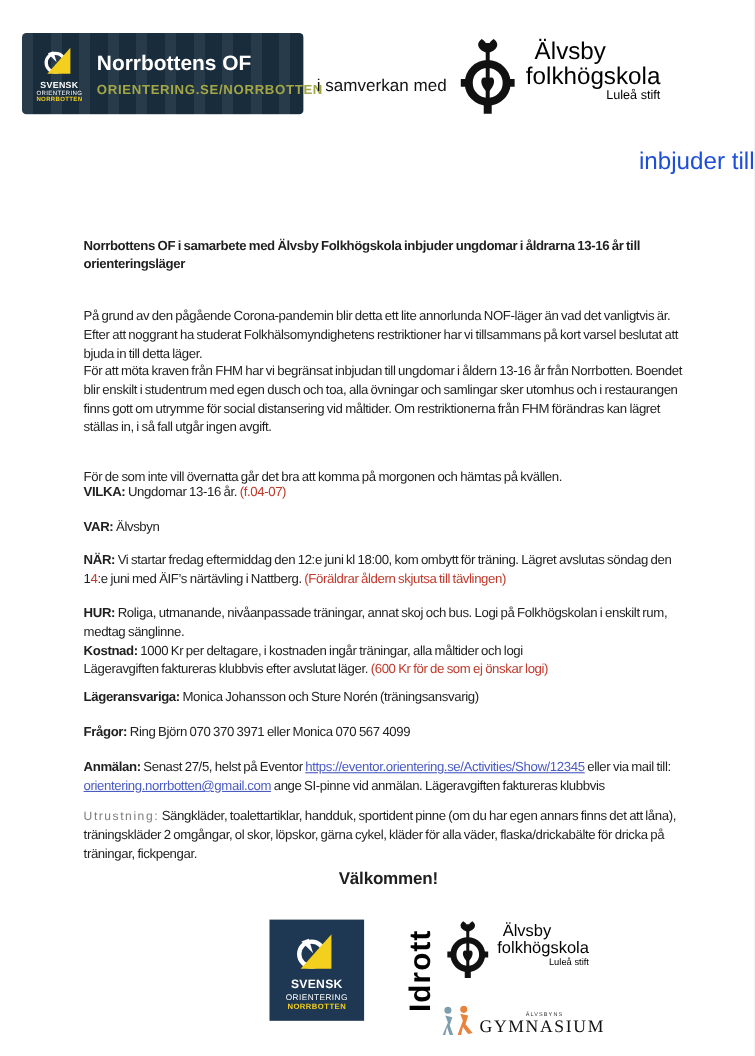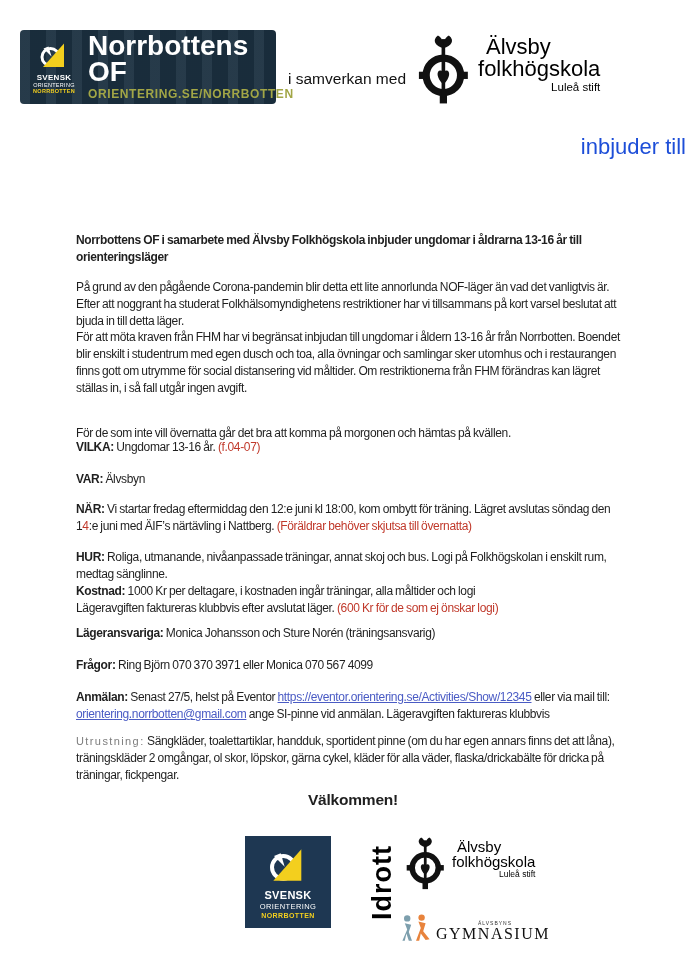--- a/index.html
+++ b/index.html
@@ -11,41 +11,41 @@
   .nof-banner{width:256px;height:74px;border-radius:4px;box-sizing:border-box;
       background:#1b3040;
       background-image:repeating-linear-gradient(90deg,rgba(255,255,255,0.05) 0 10px,rgba(0,0,0,0.08) 10px 26px);
       display:flex;align-items:center;padding:5px 8px;}
   .nof-badge{width:52px;height:62px;display:flex;flex-direction:column;align-items:center;justify-content:center;flex:0 0 auto;}
   .nof-badge svg{width:32px;height:30px;}
   .badge-l1{color:#fff;font-weight:bold;font-size:8px;letter-spacing:.3px;margin-top:2px;}
   .badge-l2{color:#fff;font-size:5.5px;letter-spacing:.3px;}
   .badge-l3{color:#f3cf1e;font-weight:bold;font-size:5.5px;letter-spacing:.3px;}
   .nof-textcol{margin-left:8px;}
-  .nof-title{color:#fff;font-weight:bold;font-size:28px;line-height:26px;}
+  .nof-title{color:#fff;font-weight:bold;font-size:19px;line-height:26px;}
   .nof-sub{color:#a2a646;font-weight:bold;font-size:12px;letter-spacing:.6px;margin-top:2px;}
   .connector{margin:40px 0 0 12px;font-size:15.5px;color:#111;white-space:nowrap;}
   .alvsby{display:flex;margin-left:12px;margin-top:2px;}
   .alvsby svg{width:58px;height:74px;}
   .alvsby-text{margin-left:2px;margin-top:4px;line-height:1.02;color:#000;}
   .alvsby-l1{font-size:22px;padding-left:8px;}
   .alvsby-l2{font-size:22px;}
   .alvsby-l3{font-size:11.5px;text-align:right;margin-top:1px;}
 
   
   .t1{position:absolute;top:134px;left:0;right:0;text-align:right;font-size:22px;color:#1d4ed8;}
   .t2{position:absolute;top:160px;left:0;right:0;text-align:center;font-size:21px;letter-spacing:-0.3px;color:#1a1a1a;}
 
   
   .blk{position:absolute;left:76px;right:56px;font-size:12px;line-height:17px;
        letter-spacing:-0.35px;word-spacing:-0.6px;color:#1f1f1f;}
   .b{font-weight:bold;}
   .red{color:#c0392b;}
   .lnk{color:#4a5bc4;text-decoration:underline;cursor:pointer;}
-  .intro{top:232px;font-weight:bold;}
+  .intro{top:215px;font-weight:bold;}
   .p-corona{top:279px;}
   .p-fhm{top:329px;}
   .p-over{top:425px;}
   .p-vilka{top:439px;}
   .p-var{top:471px;}
   .p-nar{top:501px;}
   .p-hur{top:549px;}
   .p-ansv{top:625px;}
   .p-fragor{top:657px;}
   .p-anm{top:689px;}
@@ -133,21 +133,21 @@
 
   <div class="blk p-vilka">
     <span class="b">VILKA:</span><span> Ungdomar 13-16 år. </span><span class="red">(f.04-07)</span>
   </div>
 
   <div class="blk p-var">
     <span class="b">VAR:</span><span> Älvsbyn</span>
   </div>
 
   <div class="blk p-nar">
-    <span class="b">NÄR:</span><span> Vi startar fredag eftermiddag den 12:e juni kl 18:00, kom ombytt för träning. Lägret avslutas söndag den 1</span><span class="red">4</span><span>:e juni med ÄIF’s närtävling i Nattberg. </span><span class="red">(Föräldrar behöver skjutsa till övernatta)</span>
+    <span class="b">NÄR:</span><span> Vi startar fredag eftermiddag den 12:e juni kl 18:00, kom ombytt för träning. Lägret avslutas söndag den 1</span><span class="red">4</span><span>:e juni med ÄIF’s närtävling i Nattberg. </span><span class="red">(Föräldrar åldern skjutsa till tävlingen)</span>
   </div>
 
   <div class="blk p-hur">
     <span class="b">HUR:</span><span> Roliga, utmanande, nivåanpassade träningar, annat skoj och bus. Logi på Folkhögskolan i enskilt rum, medtag sänglinne.</span><br>
     <span class="b">Kostnad:</span><span> 1000 Kr per deltagare, i kostnaden ingår träningar, alla måltider och logi</span><br>
     <span>Lägeravgiften faktureras klubbvis efter avslutat läger. </span><span class="red">(600 Kr för de som ej önskar logi)</span>
   </div>
 
   <div class="blk p-ansv">
     <span class="b">Lägeransvariga:</span><span> Monica Johansson och Sture Norén (träningsansvarig)</span>

